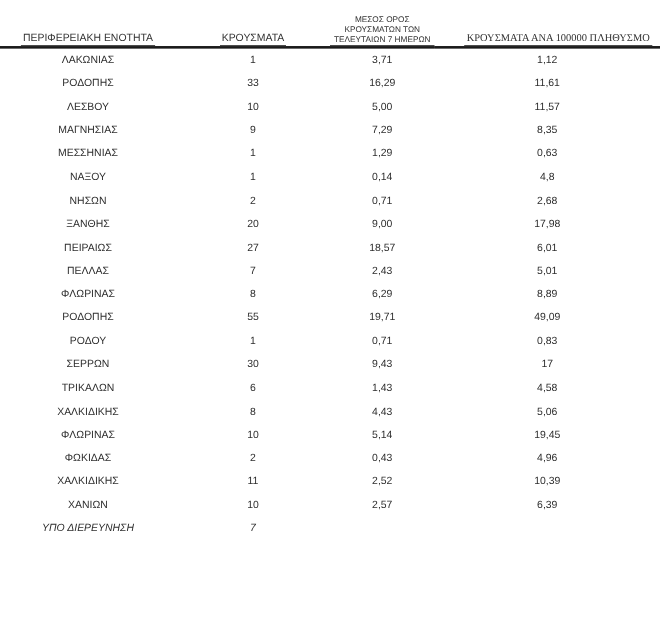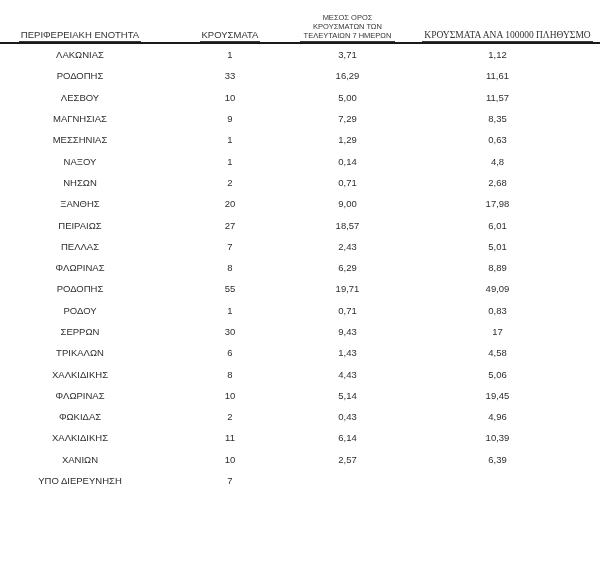--- a/index.html
+++ b/index.html
@@ -39,21 +39,21 @@
   th.th-shift .th-underline { margin-left: 20px; font-family: Liberation Serif, serif; }
   tbody td {
     height: 21.3px;
     font-size: 9.5px;
     color: #2e2e2e;
     text-align: center;
     vertical-align: middle;
     padding: 0;
     white-space: nowrap;
   }
-  tr.investigation td { }
+  tr.investigation td { font-style: italic; }
 </style>
 </head>
 <body>
 
 <div class="page">
   <table class="cases-table">
     <colgroup>
       <col class="c1">
         <col class="c2">
         <col class="c3">
@@ -183,21 +183,21 @@
         </tr>
         <tr>
           <td>ΦΩΚΙΔΑΣ</td>
           <td>2</td>
           <td>0,43</td>
           <td>4,96</td>
         </tr>
         <tr>
           <td>ΧΑΛΚΙΔΙΚΗΣ</td>
           <td>11</td>
-          <td>6,14</td>
+          <td>2,52</td>
           <td>10,39</td>
         </tr>
         <tr>
           <td>ΧΑΝΙΩΝ</td>
           <td>10</td>
           <td>2,57</td>
           <td>6,39</td>
         </tr>
         <tr class="investigation">
           <td>ΥΠΟ ΔΙΕΡΕΥΝΗΣΗ</td>

